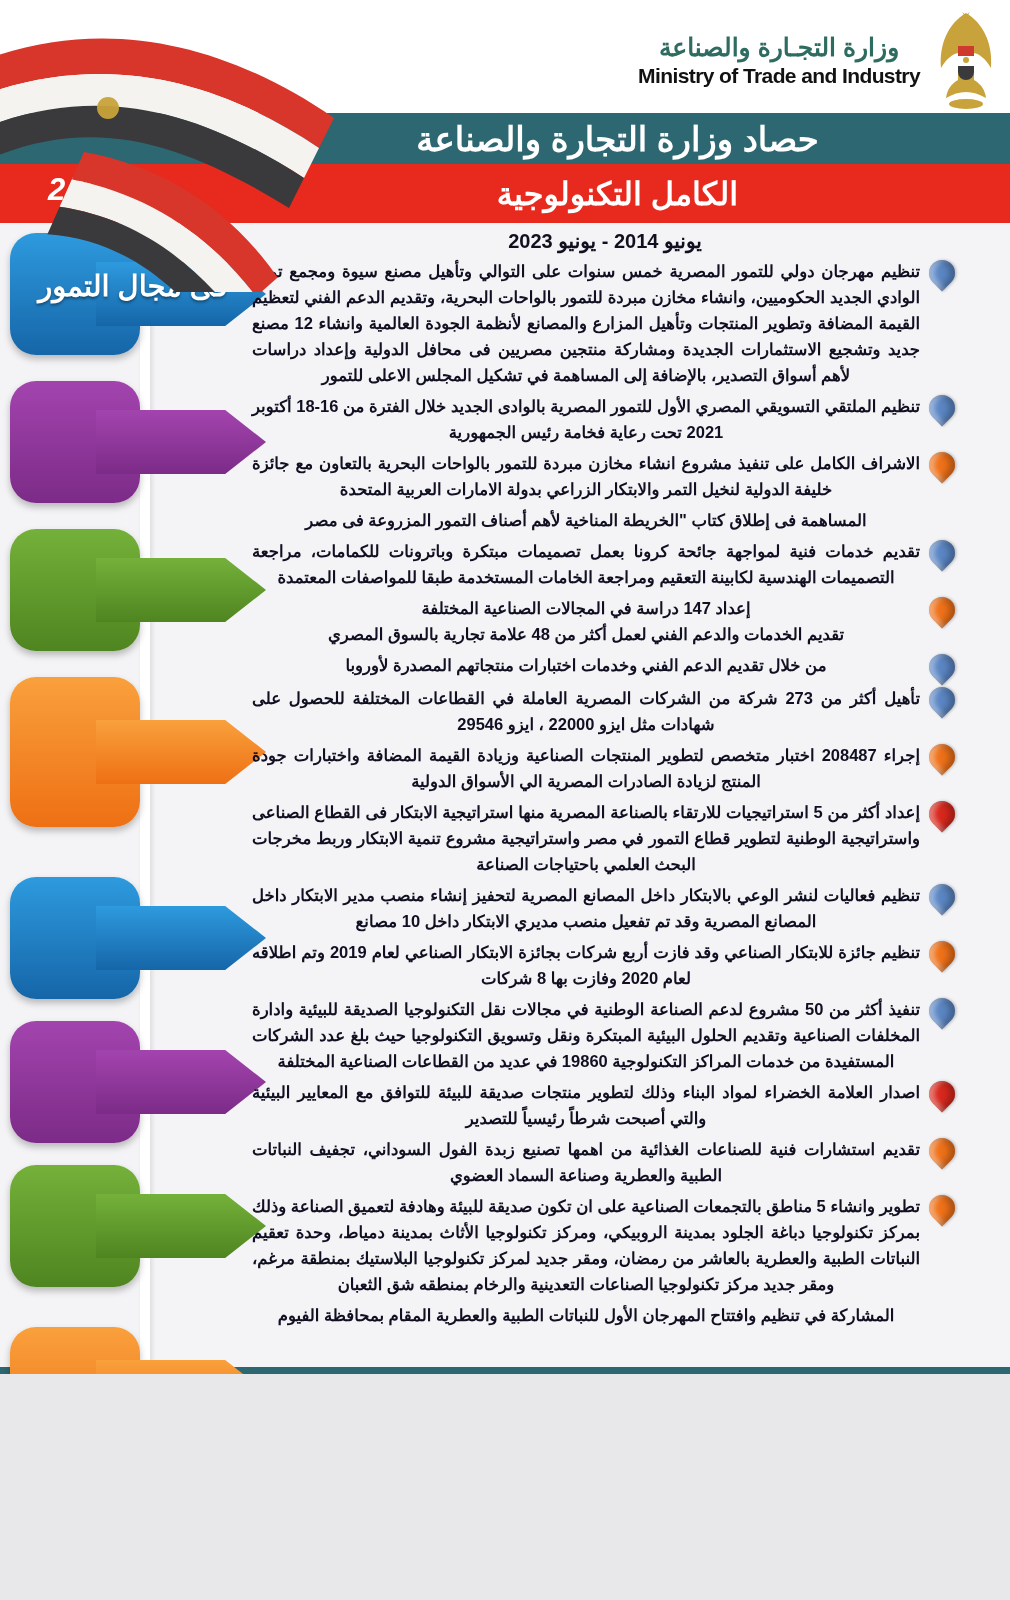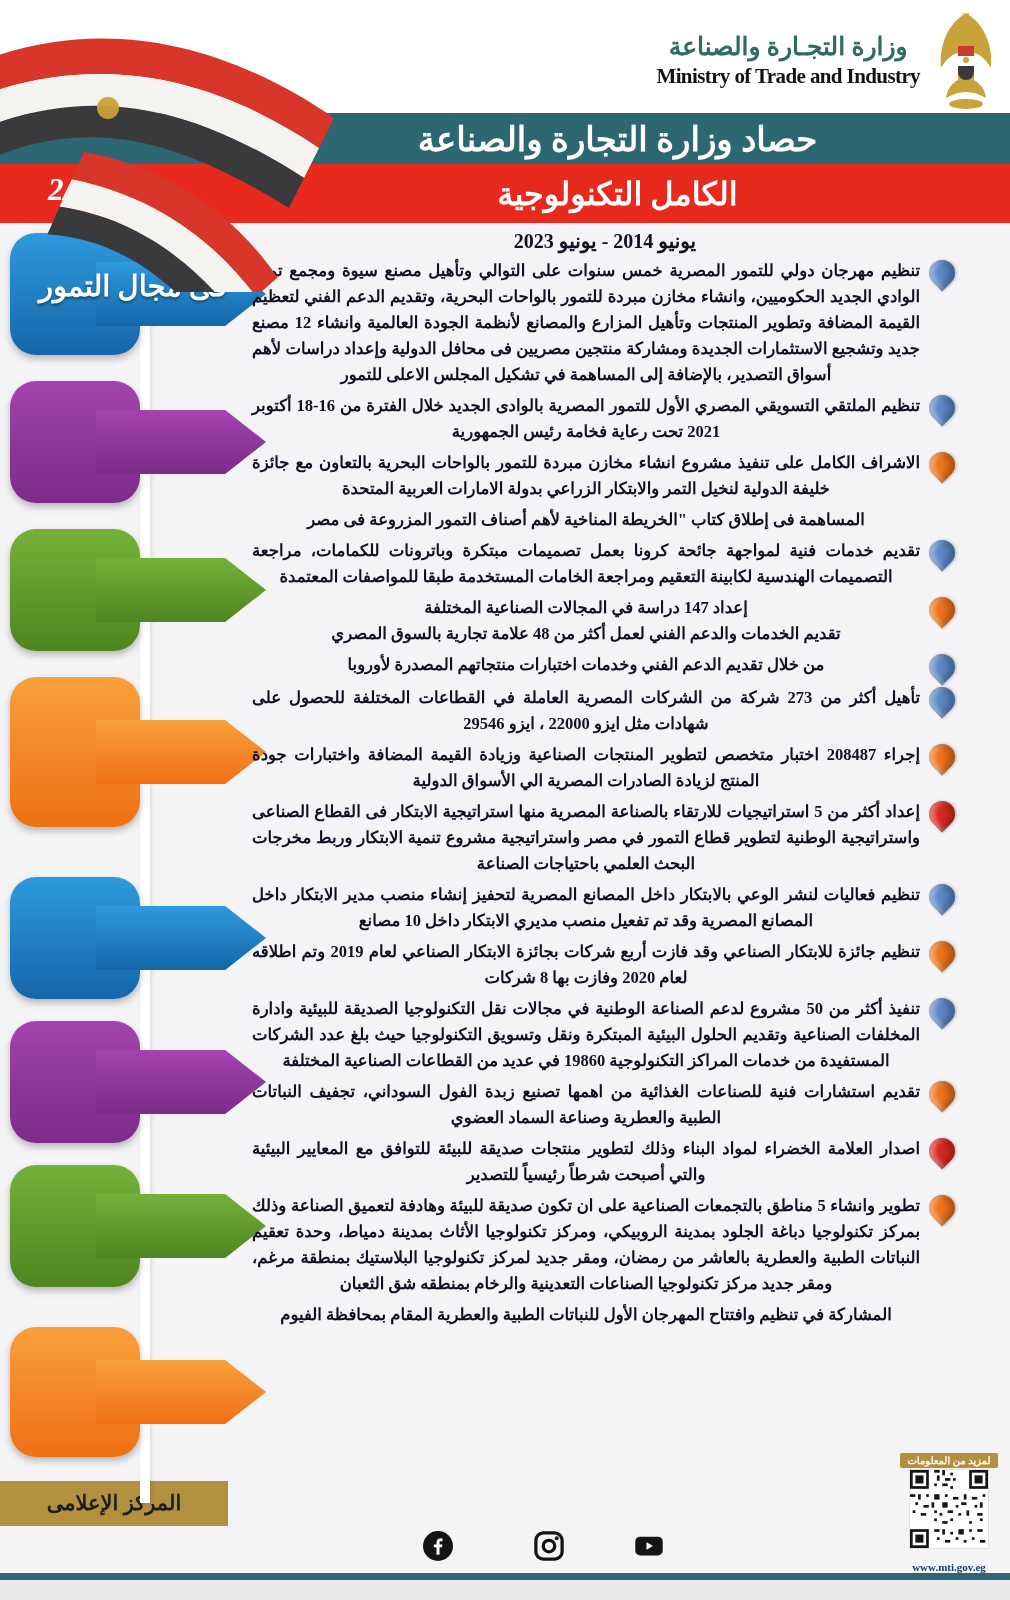--- a/index.html
+++ b/index.html
@@ -1,17 +1,17 @@
 <!DOCTYPE html>
 <html lang="ar"><head>
 <meta charset="utf-8">
 <style>
   html,body{margin:0;padding:0;background:#e8e8ea;}
-  .page{position:relative;width:1010px;height:1580px;background:#f4f4f6;overflow:hidden;
-        font-family:Liberation Serif, serif;}
+  .page{position:relative;width:1010px;height:1374px;background:#f4f4f6;overflow:hidden;
+        font-family:Liberation Sans, sans-serif;}
   
   .header-white{position:absolute;top:0;left:0;right:0;height:113px;background:#ffffff;}
   .flag-svg{position:absolute;top:22px;left:-14px;width:380px;height:270px;z-index:6;pointer-events:none;}
   .brand{position:absolute;top:10px;right:6px;display:flex;align-items:center;gap:8px;z-index:3;}
   .brand-text{text-align:center;direction:rtl;}
   .brand-ar{color:#2e6b60;font-weight:bold;font-size:25px;line-height:32px;}
   .brand-en{color:#121212;font-weight:bold;font-size:21px;line-height:26px;letter-spacing:-0.6px;}
   .eagle-svg{width:76px;height:100px;}
   .band-teal{position:absolute;top:113px;left:0;right:0;height:51px;background:#2d6772;
              display:flex;align-items:center;justify-content:center;padding-left:225px;box-sizing:border-box;}
@@ -248,32 +248,32 @@
       <div class="brow">
         <div class="pcol">
           <span class="pin" style="background: rgb(91, 134, 196);"></span>
         </div>
         <div class="btext">
           <p>تنفيذ أكثر من 50 مشروع لدعم الصناعة الوطنية في مجالات نقل التكنولوجيا الصديقة للبيئية وادارة المخلفات الصناعية وتقديم الحلول البيئية المبتكرة ونقل وتسويق التكنولوجيا حيث بلغ عدد الشركات المستفيدة من خدمات المراكز التكنولوجية 19860 في عديد من القطاعات الصناعية المختلفة</p>
         </div>
       </div>
       <div class="brow">
         <div class="pcol">
+          <span class="pin" style="background: rgb(216, 40, 29);"></span>
+        </div>
+        <div class="btext">
+          <p>اصدار العلامة الخضراء لمواد البناء وذلك لتطوير منتجات صديقة للبيئة للتوافق مع المعايير البيئية والتي أصبحت شرطاً رئيسياً للتصدير</p>
+        </div>
+      </div>
+      <div class="brow">
+        <div class="pcol">
           <span class="pin" style="background: rgb(239, 113, 25);"></span>
         </div>
         <div class="btext">
           <p>تقديم استشارات فنية للصناعات الغذائية من اهمها تصنيع زبدة الفول السوداني، تجفيف النباتات الطبية والعطرية وصناعة السماد العضوي</p>
-        </div>
-      </div>
-      <div class="brow">
-        <div class="pcol">
-          <span class="pin" style="background: rgb(216, 40, 29);"></span>
-        </div>
-        <div class="btext">
-          <p>اصدار العلامة الخضراء لمواد البناء وذلك لتطوير منتجات صديقة للبيئة للتوافق مع المعايير البيئية والتي أصبحت شرطاً رئيسياً للتصدير</p>
         </div>
       </div>
       <div class="brow">
         <div class="pcol">
           <span class="pin" style="background: rgb(239, 113, 25);"></span>
         </div>
         <div class="btext">
           <p>تطوير وانشاء 5 مناطق بالتجمعات الصناعية على ان تكون صديقة للبيئة وهادفة لتعميق الصناعة وذلك بمركز تكنولوجيا دباغة الجلود بمدينة الروبيكي، ومركز تكنولوجيا الأثاث بمدينة دمياط، وحدة تعقيم النباتات الطبية والعطرية بالعاشر من رمضان، ومقر جديد لمركز تكنولوجيا البلاستيك بمنطقة مرغم، ومقر جديد مركز تكنولوجيا الصناعات التعدينية والرخام بمنطقه شق الثعبان</p>
         </div>
       </div>

